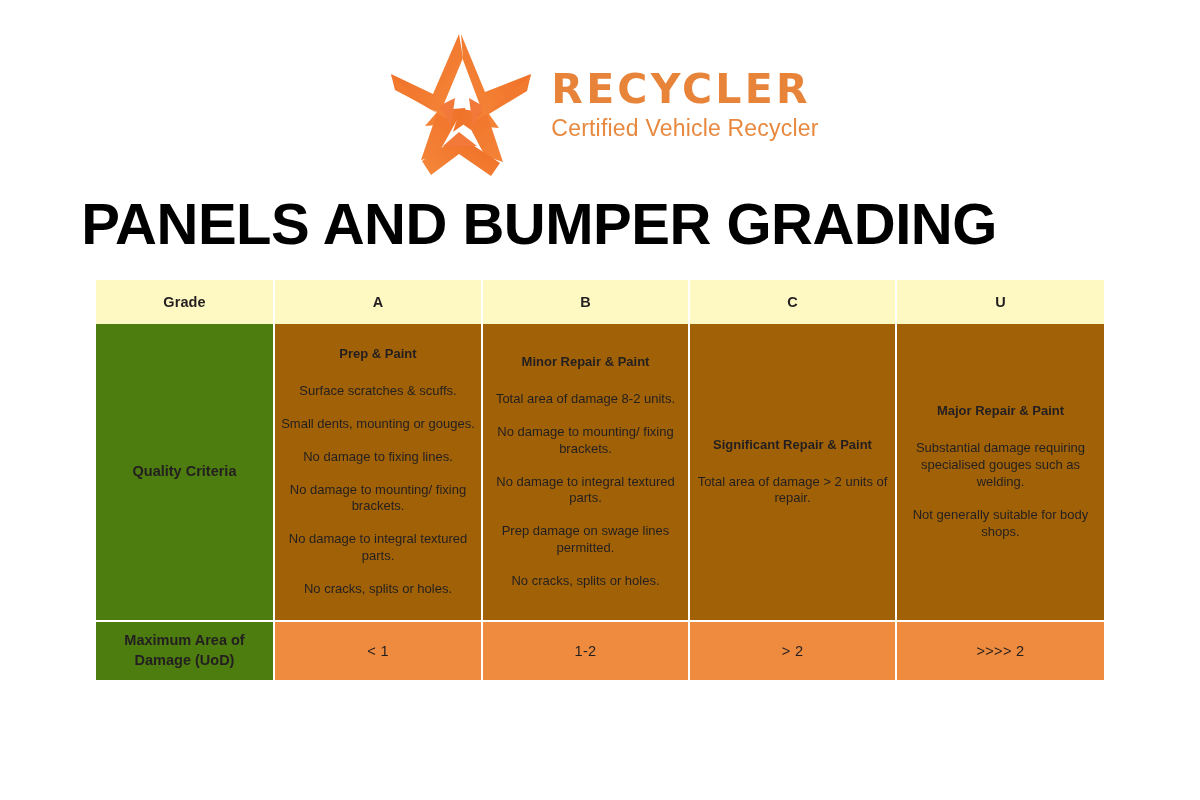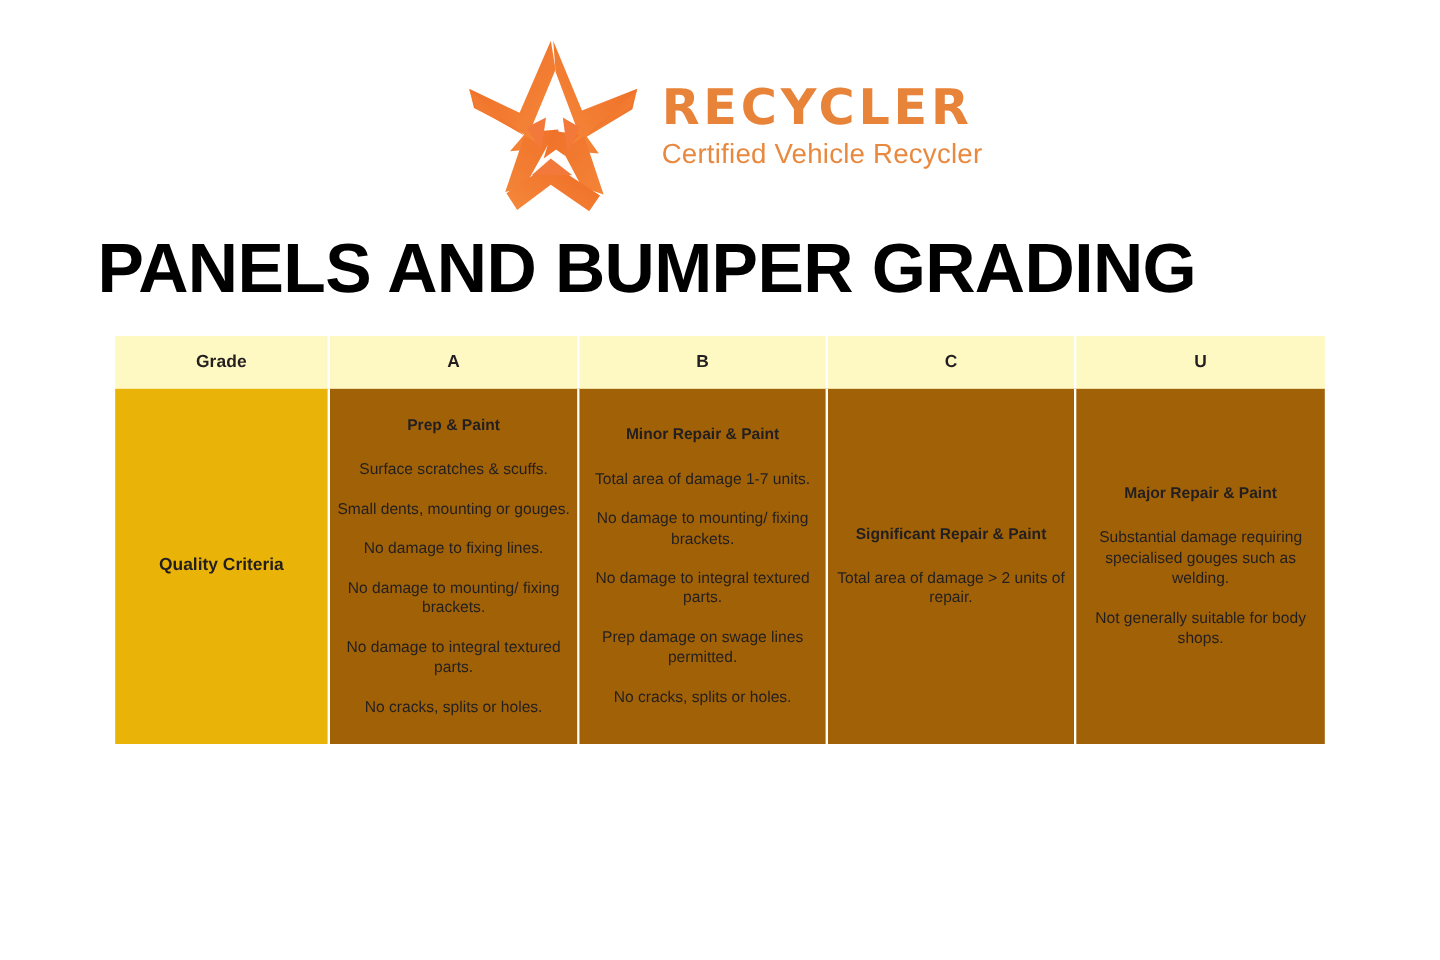--- a/index.html
+++ b/index.html
@@ -110,21 +110,21 @@
     background: #fef9c3;
     height: 44px;
     font-size: 14.5px;
     font-weight: bold;
     color: #231f20;
     letter-spacing: 0.1px;
   }
 
   
   .row-label {
-    background: #eab308;
+    background: #4d7c0f;
     font-size: 14.5px;
     font-weight: bold;
     color: #231f20;
     line-height: 1.35;
     padding: 6px 10px;
   }
 
   
   .crit-cell {
     background: #a16207;
@@ -233,21 +233,21 @@
         <p>No damage to mounting/ fixing brackets.</p>
         <div class="spacer"></div>
         <p>No damage to integral textured parts.</p>
         <div class="spacer"></div>
         <p>No cracks, splits or holes.</p>
       </td>
 
       <td class="crit-cell">
         <p class="cell-head">Minor Repair &amp; Paint</p>
         <div class="spacer"></div>
-        <p>Total area of damage 1-7 units.</p>
+        <p>Total area of damage 8-2 units.</p>
         <div class="spacer"></div>
         <p>No damage to mounting/ fixing brackets.</p>
         <div class="spacer"></div>
         <p>No damage to integral textured parts.</p>
         <div class="spacer"></div>
         <p>Prep damage on swage lines permitted.</p>
         <div class="spacer"></div>
         <p>No cracks, splits or holes.</p>
       </td>
 
@@ -259,14 +259,21 @@
 
       <td class="crit-cell">
         <p class="cell-head">Major Repair &amp; Paint</p>
         <div class="spacer"></div>
         <p>Substantial damage requiring specialised gouges such as welding.</p>
         <div class="spacer"></div>
         <p>Not generally suitable for body shops.</p>
       </td>
     </tr>
 
+    <tr>
+      <td class="row-label">Maximum Area of Damage (UoD)</td>
+      <td class="uod-cell">&lt; 1</td>
+      <td class="uod-cell">1-2</td>
+      <td class="uod-cell">&gt; 2</td>
+      <td class="uod-cell">&gt;&gt;&gt;&gt; 2</td>
+    </tr>
   </tbody>
 </table>
 
 </body></html>

